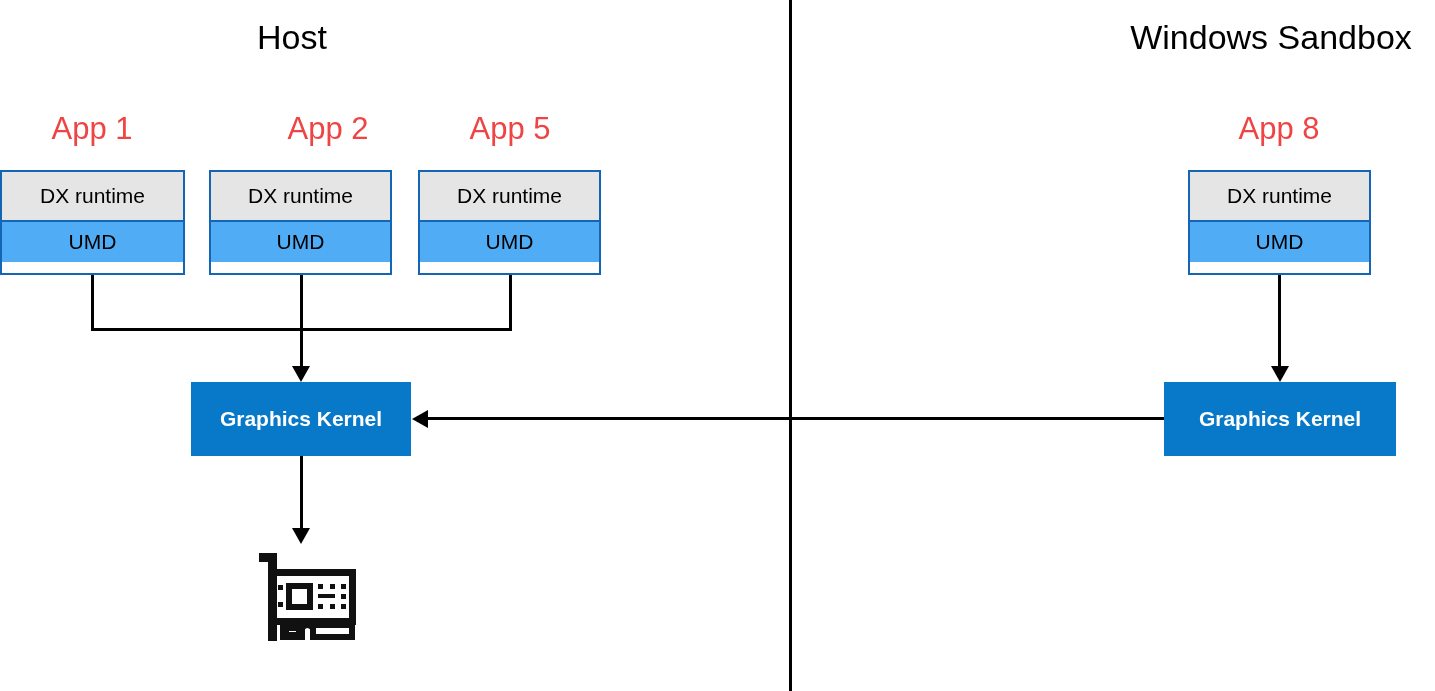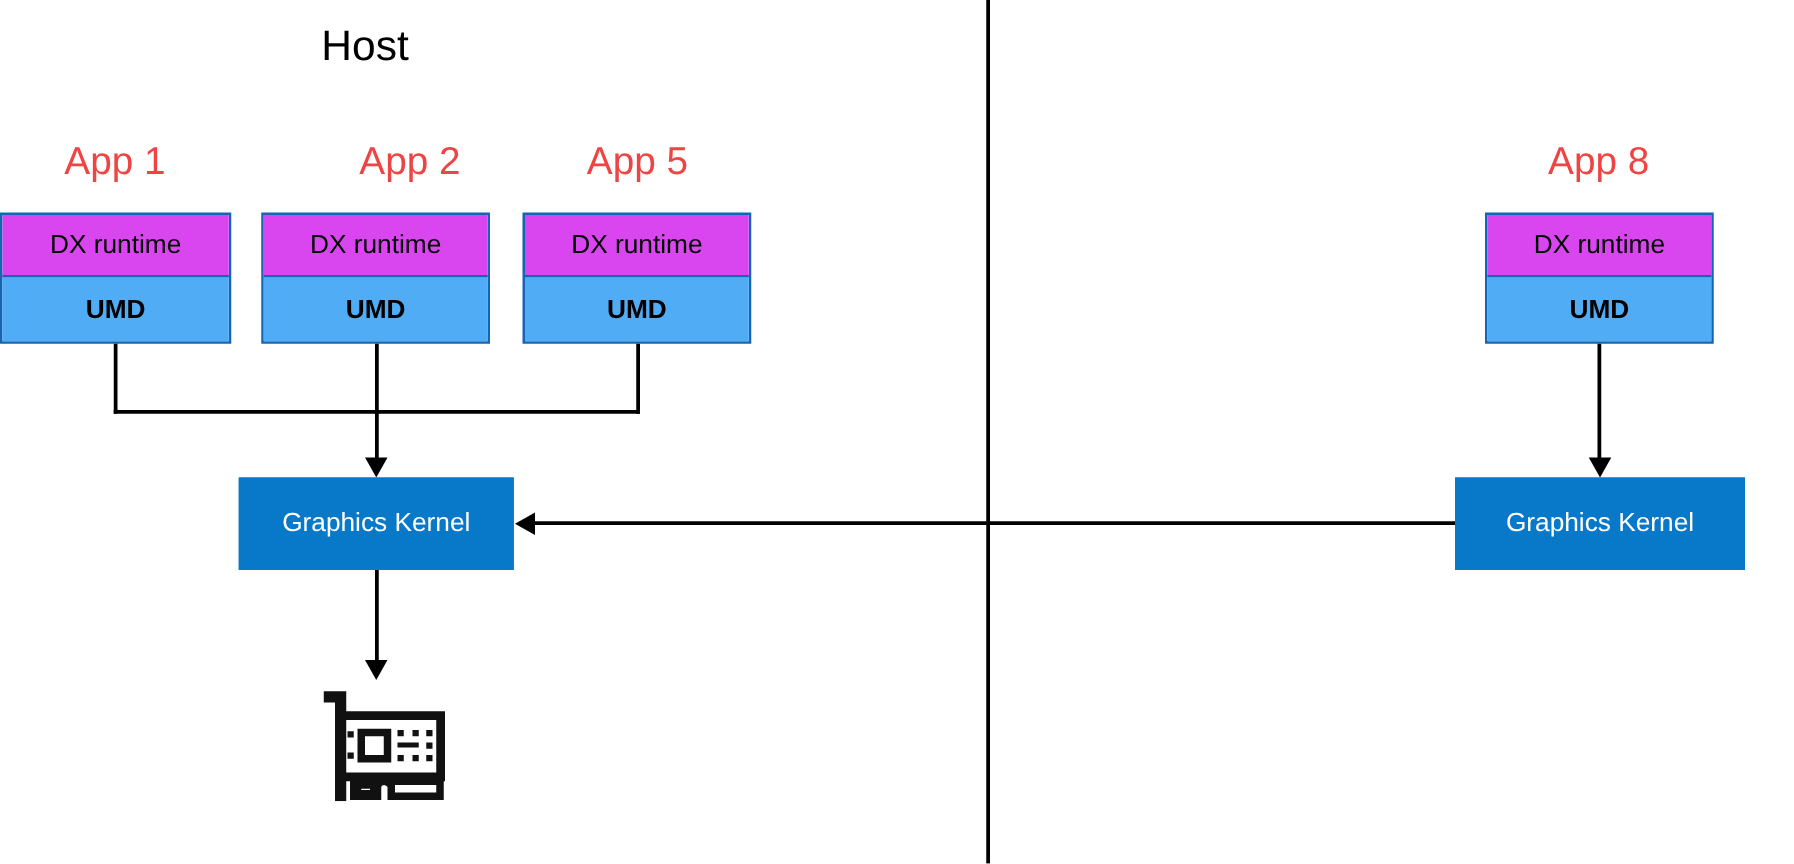--- a/index.html
+++ b/index.html
@@ -59,43 +59,43 @@
   .app-box .layer {
     box-sizing: border-box;
     display: flex;
     align-items: center;
     justify-content: center;
     font-size: 21px;
     color: #000000;
     white-space: nowrap;
   }
   .app-box .layer-runtime {
-    background: #d946ef;
+    background: #e5e5e5;
     height: 50px;
     border-bottom: 2px solid #1565B5;
     text-align: center;
   }
   .app-box .layer-umd {
     background: #4FACF5;
-    height: 51px;
-    font-weight: bold;
+    height: 40px;
   }
 
   
   .kernel-box {
     position: absolute;
     box-sizing: border-box;
     background: #0878C8;
     border: 1px solid #0878C8;
     display: flex;
     align-items: center;
     justify-content: center;
     font-size: 21px;
     color: #ffffff;
     white-space: nowrap;
+    font-weight: bold;
   }
 
   
   .line-v, .line-h {
     position: absolute;
     background: #000000;
   }
   .line-v { width: 3px; }
   .line-h { height: 3px; }
 
@@ -123,20 +123,21 @@
 </style>
 </head>
 <body>
 
 <div id="canvas">
 
   <div class="divider" style="left:789px; top:0px; width:3px; height:691px;"></div>
 
   <div class="section-title" style="left:292px; top:20px;">Host</div>
 
+  <div class="section-title" style="left:1271px; top:20px;">Windows Sandbox</div>
 
   <div class="app-label" style="left:92px; top:113px;">App 1</div>
 
   <div class="app-box" style="left:0px; top:170px; width:185px; height:105px;">
     <div class="layer layer-runtime">DX runtime</div>
     <div class="layer layer-umd">UMD</div>
   </div>
 
   <div class="line-v" style="left:91px; top:275px; width:3px; height:56px;"></div>
   <div class="line-h" style="left:91px; top:328px; width:212px; height:3px;"></div>

